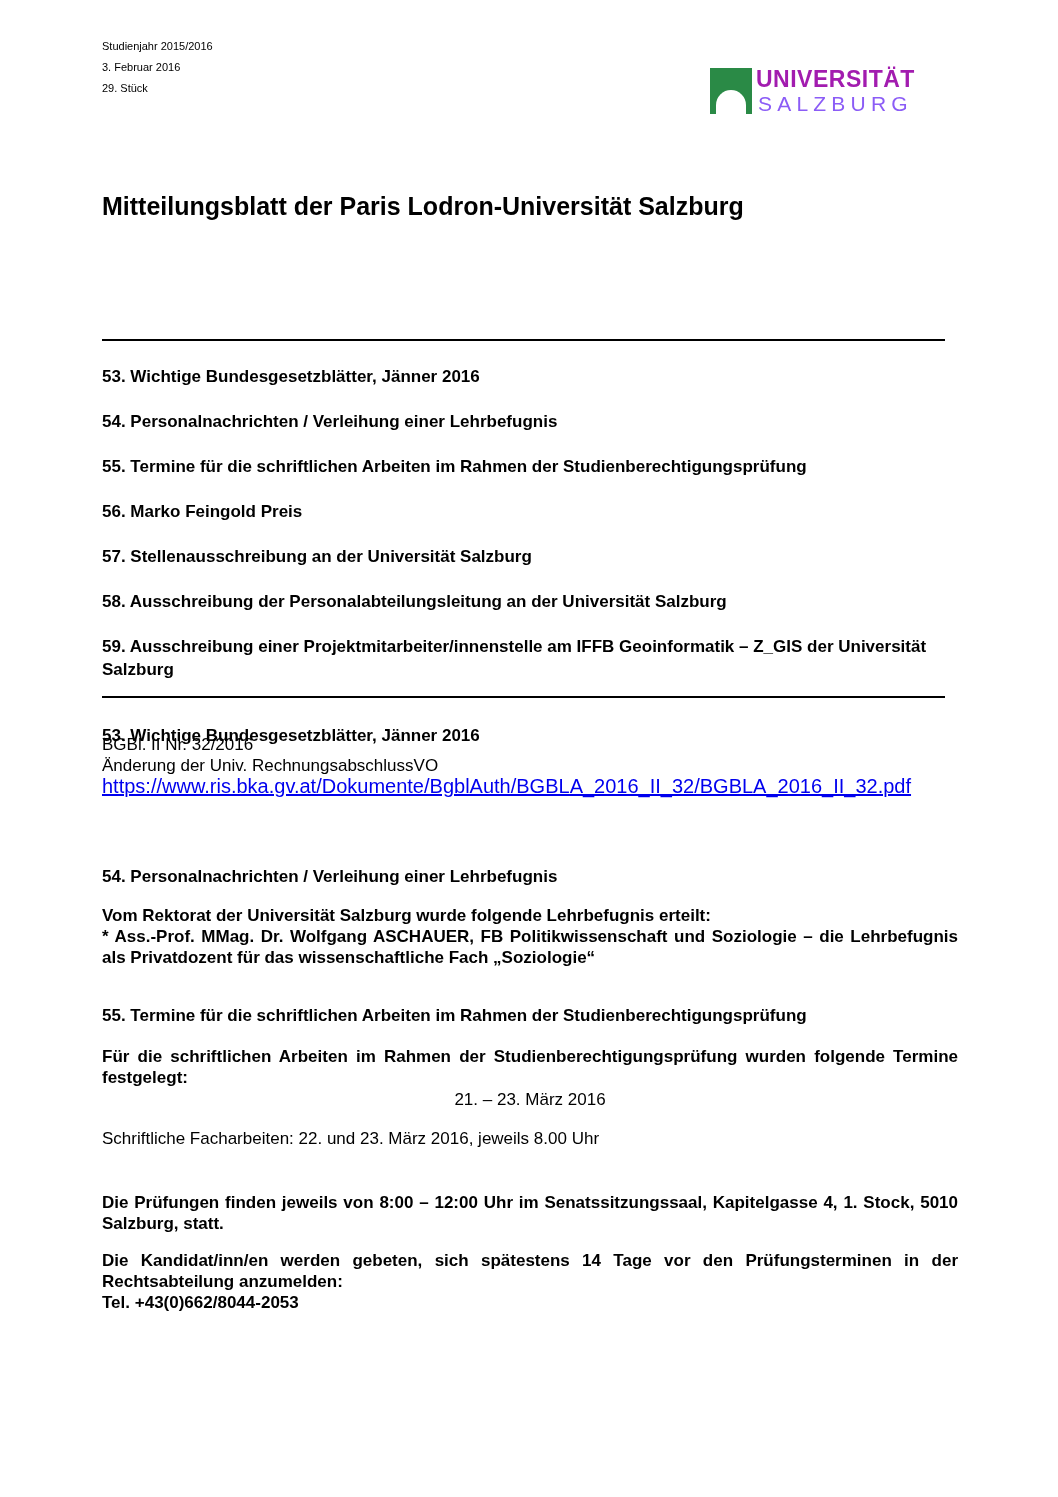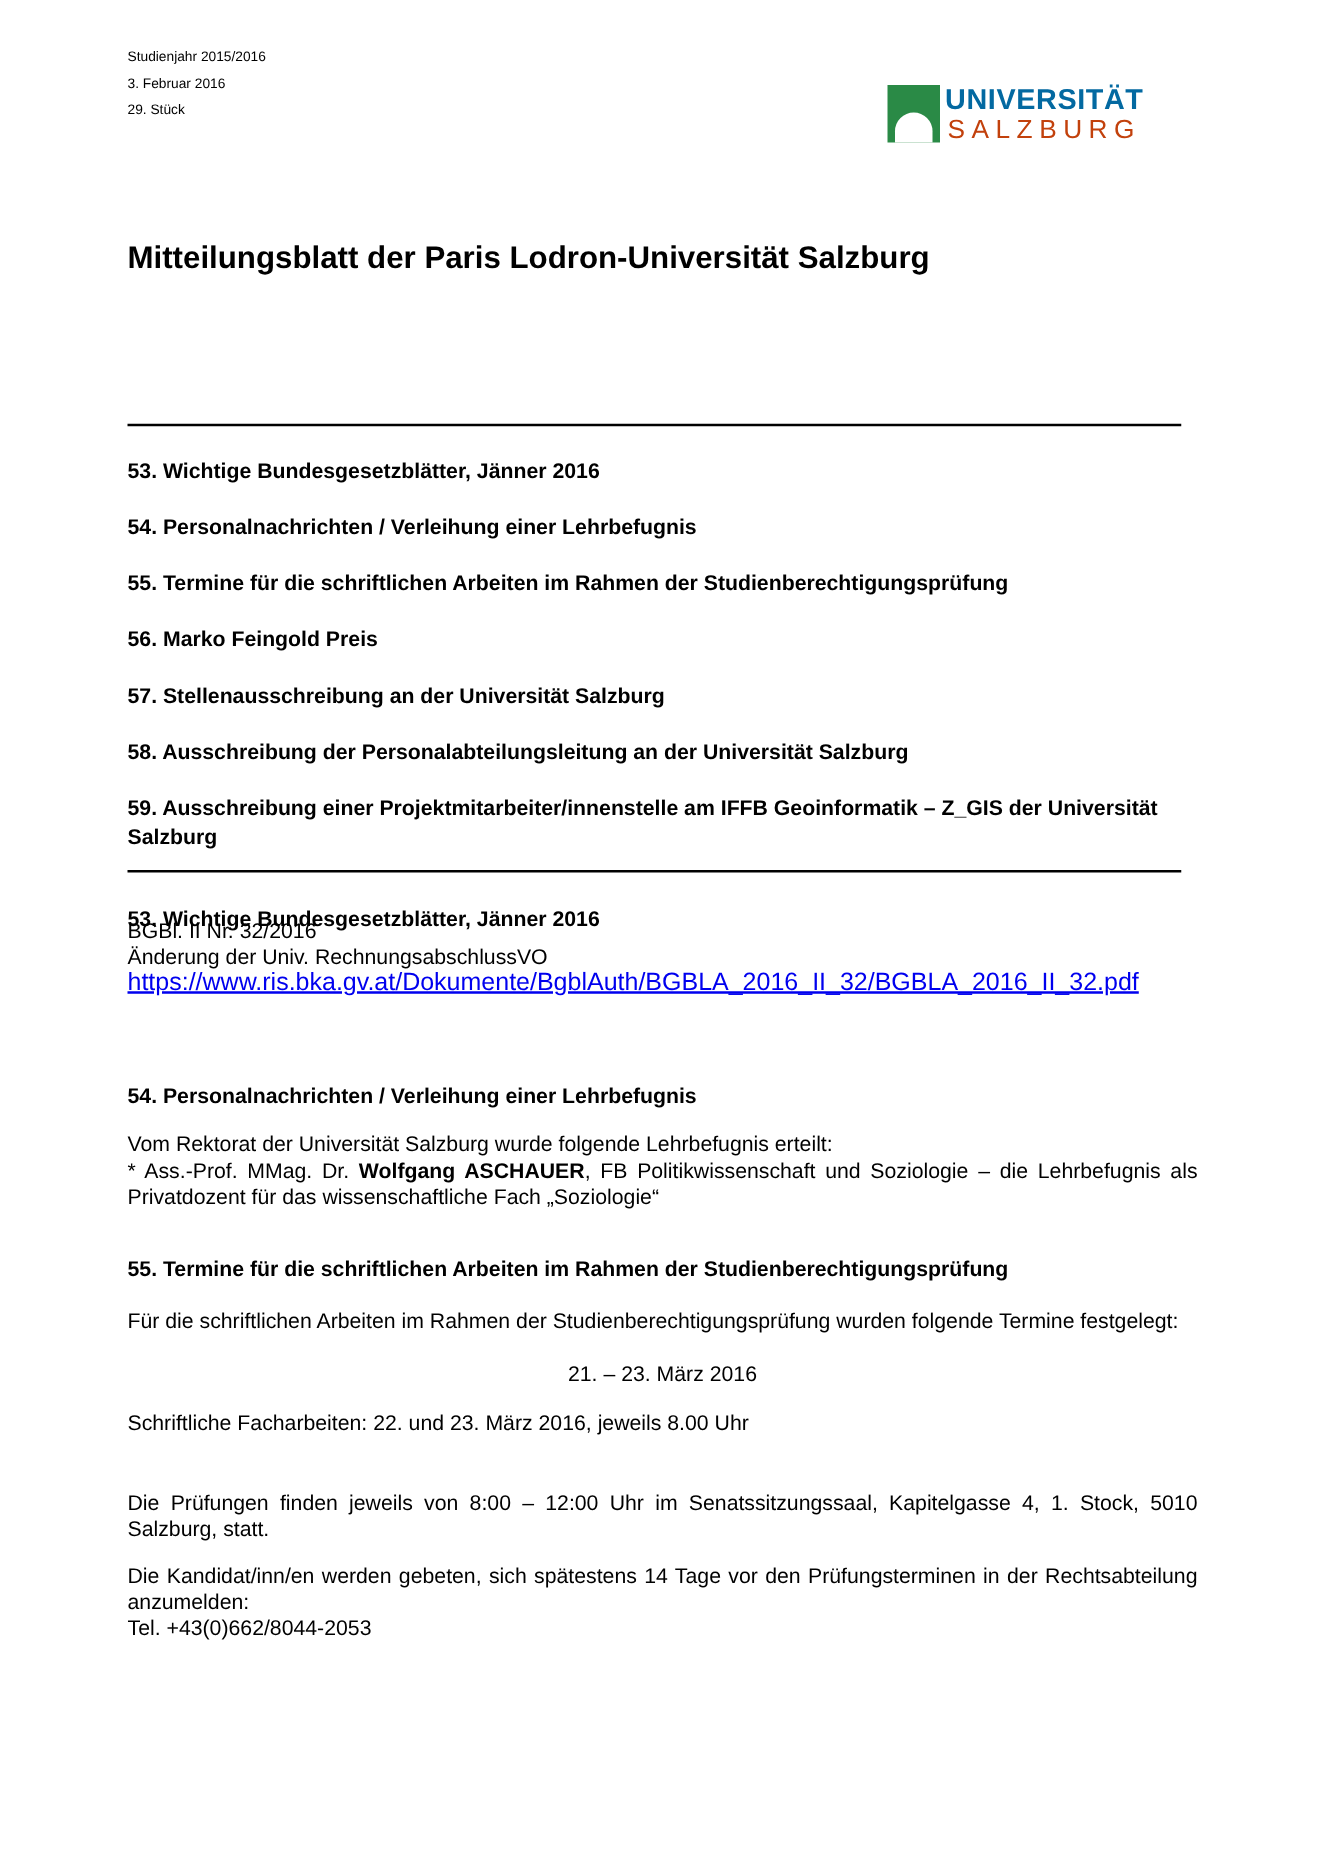--- a/index.html
+++ b/index.html
@@ -3,28 +3,28 @@
 <meta charset="utf-8">
 <style>
   html, body { margin: 0; padding: 0; background: #ffffff; }
   body { width: 1058px; height: 1497px; position: relative; overflow: hidden; color: #000; font-family: "Liberation Sans", sans-serif; }
   .abs { position: absolute; }
   .meta { left: 102px; top: 36px; font-size: 11px; line-height: 21px; }
   .meta div { white-space: nowrap; }
   .logo { left: 710px; top: 66px; width: 210px; height: 52px; }
   .logo .mark { position: absolute; left: 0; top: 2px; width: 42px; height: 46px; background: #2a8a46; overflow: hidden; }
   .logo .mark .arch { position: absolute; left: 6px; top: 22px; width: 30px; height: 40px; background: #fff; border-radius: 15px 15px 0 0; }
-  .logo .w1 { position: absolute; left: 46px; top: 0px; font-size: 23px; font-weight: bold; letter-spacing: 0.5px; color: #0369a1; line-height: 26px; white-space: nowrap; }
-  .logo .w2 { position: absolute; left: 48px; top: 26px; font-size: 21px; letter-spacing: 5.2px; color: #c2410c; line-height: 24px; white-space: nowrap; }
+  .logo .w1 { position: absolute; left: 46px; top: 0px; font-size: 23px; font-weight: bold; letter-spacing: 0.5px; color: #a21caf; line-height: 26px; white-space: nowrap; }
+  .logo .w2 { position: absolute; left: 48px; top: 26px; font-size: 21px; letter-spacing: 5.2px; color: #8b5cf6; line-height: 24px; white-space: nowrap; }
   .title { left: 102px; top: 192px; font-size: 25px; font-weight: bold; white-space: nowrap; }
   .rule { left: 102px; width: 843px; height: 2px; background: #000; }
   .toc { left: 102px; width: 856px; font-size: 17px; font-weight: bold; line-height: 23px; }
   .h { left: 102px; font-size: 17px; font-weight: bold; white-space: nowrap; }
   .p { left: 102px; width: 856px; font-size: 17px; line-height: 21px; }
-  .p.just { text-align: justify; }
+  .p.just { text-align: justify; font-weight: bold; }
   a.link { color: #0000ee; text-decoration: underline; }
   .center { left: 102px; width: 856px; text-align: center; font-size: 17px; font-weight: normal; }
   .line { white-space: nowrap; }
 </style>
 </head>
 <body>
 
 <div class="abs meta">
   <div>Studienjahr 2015/2016</div>
   <div>3. Februar 2016</div>

